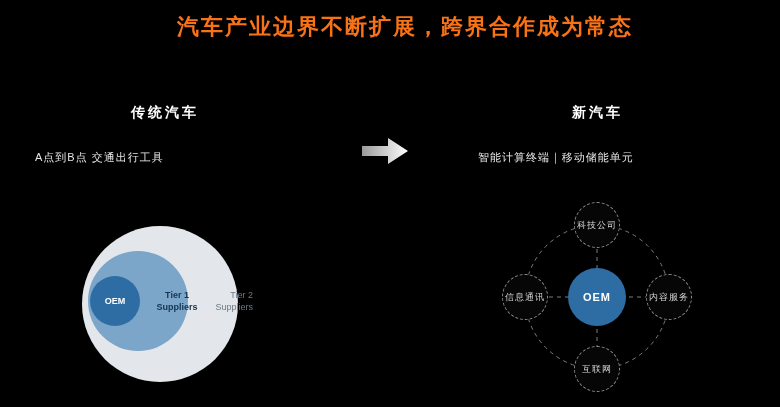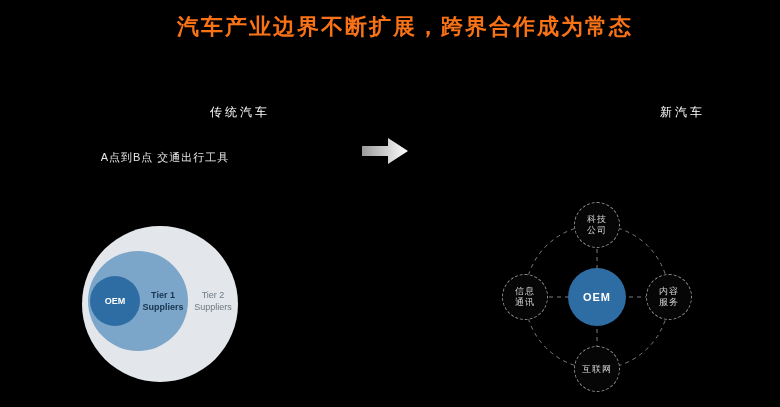--- a/index.html
+++ b/index.html
@@ -18,31 +18,31 @@
     width: 100%;
     text-align: center;
     color: #f97316;
     font-size: 22px;
     font-weight: bold;
     letter-spacing: 2px;
     margin-left: 15px;
   }
   .col-heading {
     position: absolute;
-    text-align: right;
+    text-align: center;
     color: #ffffff;
-    font-size: 12px;
-    font-weight: normal;
+    font-size: 14px;
+    font-weight: bold;
     letter-spacing: 3px;
   }
   .heading-left { top: 104px; left: 60px; width: 210px; }
   .heading-right { top: 104px; left: 490px; width: 215px; }
   .subtitle {
     position: absolute;
-    text-align: center;
+    text-align: left;
     color: #e6e6e6;
     font-size: 11px;
     line-height: 17px;
     letter-spacing: 1px;
   }
   .subtitle-left { top: 149px; left: 35px; width: 260px; }
   .subtitle-right { top: 149px; left: 478px; width: 240px; }
 
   .arrow-wrap { position: absolute; top: 136px; left: 360px; width: 50px; height: 30px; }
 
@@ -54,37 +54,38 @@
   .oem-circle .lbl {
     display: flex; align-items: center; justify-content: center;
     width: 100%; height: 100%;
     color: #ffffff; font-size: 9px; font-weight: bold;
   }
   .ring-label {
     position: absolute;
     text-align: center;
     font-size: 9px;
     line-height: 12px;
+    margin-left: 14px;
   }
   .tier1-label { left: 138px; top: 289px; width: 50px; color: #17344f; font-weight: bold; }
-  .tier2-label { left: 187px; top: 289px; width: 52px; color: #6d7883; }
+  .tier2-label { left: 187px; top: 289px; width: 52px; color: #6d7883; text-align: right; }
 
   
   .net-svg { position: absolute; left: 495px; top: 195px; }
   .node {
     position: absolute;
     width: 46px; height: 46px;
     border-radius: 50%;
     background: #060606;
     border: 1px dashed #8f8f8f;
     color: #d6d6d6;
     font-size: 9px;
     line-height: 11px;
     letter-spacing: 1px;
-    display: flex; flex-direction: column;
+    display: flex; flex-direction: row;
     align-items: center; justify-content: center;
     text-align: center;
   }
   .node-top    { left: 574px; top: 202px; }
   .node-bottom { left: 574px; top: 346px; }
   .node-left   { left: 502px; top: 274px; text-align: center; }
   .node-right  { left: 646px; top: 274px; }
   .node-center {
     position: absolute;
     left: 568px; top: 268px;
@@ -114,20 +115,21 @@
           <stop offset="0" stop-color="#9a9a9a"></stop>
           <stop offset="1" stop-color="#ffffff"></stop>
         </linearGradient>
       </defs>
       <polygon points="2,10 28,10 28,2 48,15 28,28 28,20 2,20" fill="url(#arrowGrad)"></polygon>
     </svg>
   </div>
 
   <div class="col-heading heading-right">新汽车</div>
   <div class="subtitle subtitle-right">
+    <div>智能计算终端｜移动储能单元</div>
   </div>
 
   <div class="circle tier2-circle"></div>
   <div class="circle tier1-circle"></div>
   <div class="circle oem-circle">
     <div class="lbl">OEM</div>
   </div>
   <div class="ring-label tier1-label">
     <div>Tier 1</div>
     <div>Suppliers</div>

